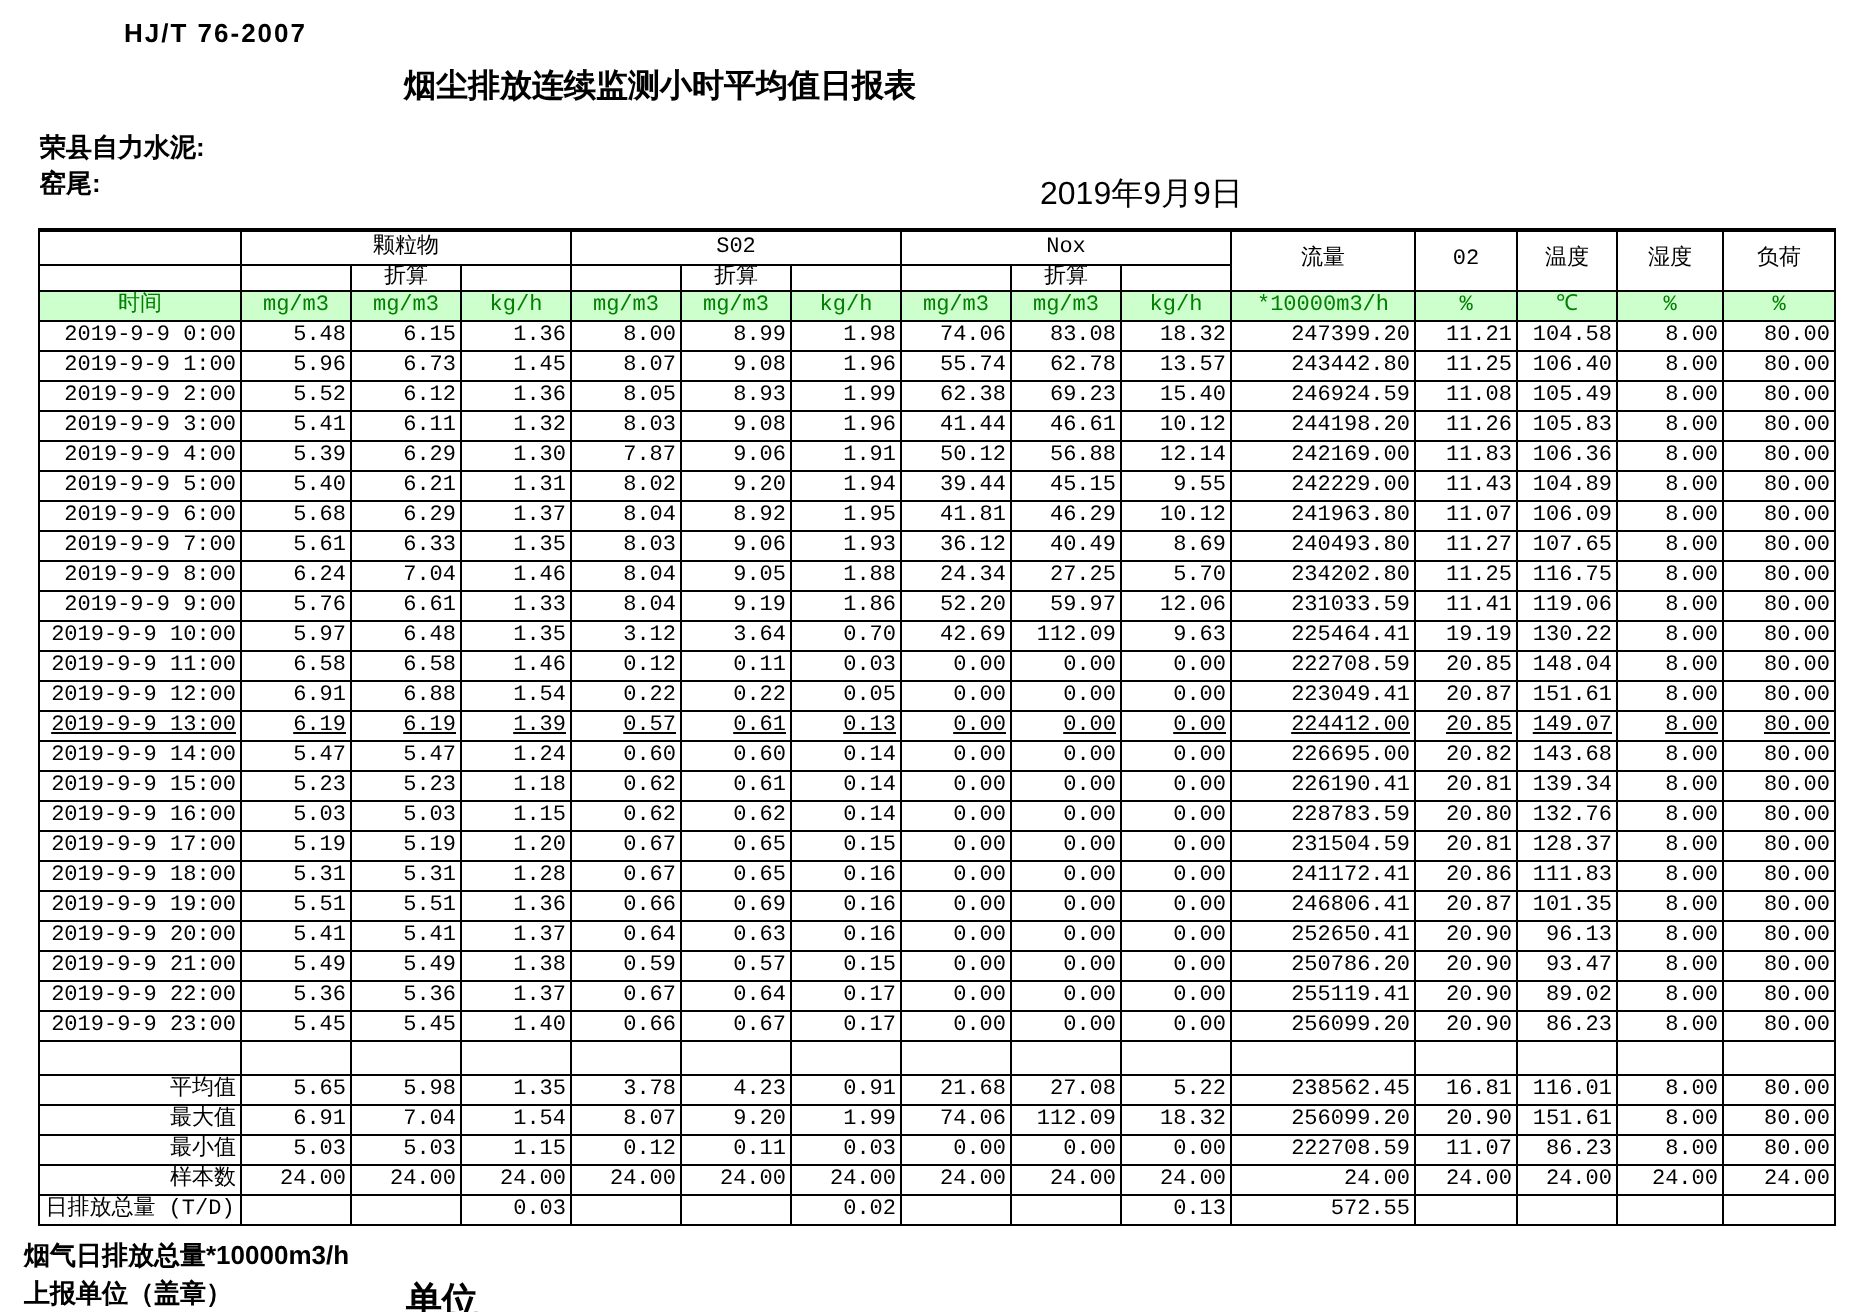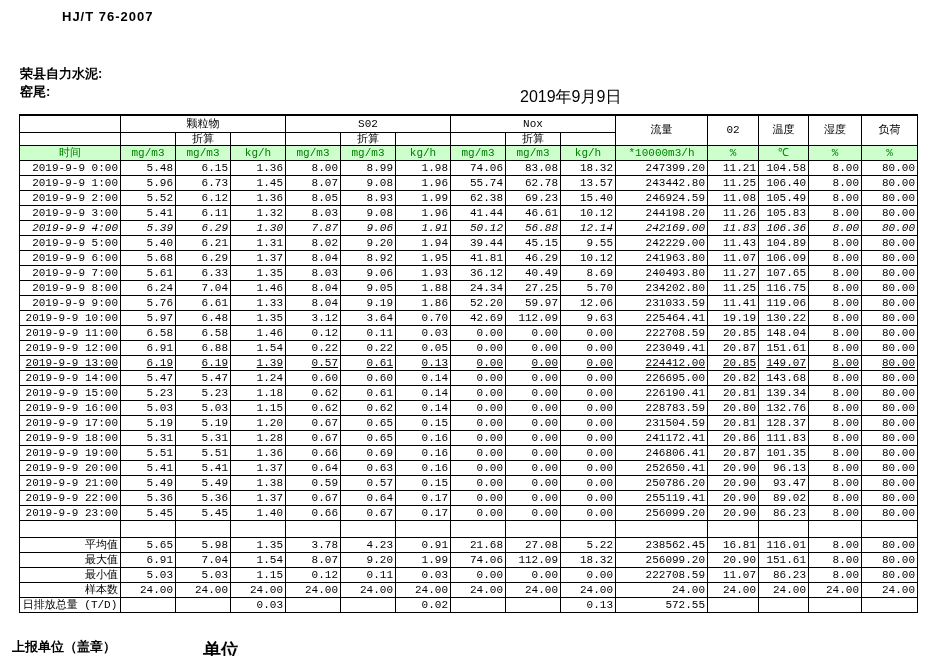--- a/index.html
+++ b/index.html
@@ -31,20 +31,21 @@
   .footer-line1{position:absolute;left:12px;top:619px;font-size:13px;font-weight:bold;}
   .footer-line2{position:absolute;left:12px;top:638px;font-size:13px;font-weight:bold;}
   .footer-unit{position:absolute;left:203px;top:638px;font-size:18px;font-weight:bold;}
 </style>
 </head>
 <body>
 
 <div class="sheet">
 
   <div class="std-no">HJ/T  76-2007</div>
+  <div class="title">烟尘排放连续监测小时平均值日报表</div>
   <div class="company">荣县自力水泥:</div>
   <div class="location">窑尾:</div>
   <div class="date">2019年9月9日</div>
 
   <table class="grid" id="grid">
     <colgroup>
       <col style="width:101px">
         <col style="width:55px">
         <col style="width:55px">
         <col style="width:55px">
@@ -164,21 +165,21 @@
           <td class="c-num">1.96</td>
           <td class="c-num">41.44</td>
           <td class="c-num">46.61</td>
           <td class="c-num">10.12</td>
           <td class="c-num">244198.20</td>
           <td class="c-num">11.26</td>
           <td class="c-num">105.83</td>
           <td class="c-num">8.00</td>
           <td class="c-num">80.00</td>
         </tr>
-        <tr style="height: 15px; font-style: italic;">
+        <tr style="height: 15px;">
           <td class="c-time">2019-9-9 4:00</td>
           <td class="c-num">5.39</td>
           <td class="c-num">6.29</td>
           <td class="c-num">1.30</td>
           <td class="c-num">7.87</td>
           <td class="c-num">9.06</td>
           <td class="c-num">1.91</td>
           <td class="c-num">50.12</td>
           <td class="c-num">56.88</td>
           <td class="c-num">12.14</td>
@@ -609,16 +610,17 @@
           <td class="c-num">0.13</td>
           <td class="c-num">572.55</td>
           <td class="c-num"></td>
           <td class="c-num"></td>
           <td class="c-num"></td>
           <td class="c-num"></td>
         </tr>
       </tbody>
   </table>
 
+  <div class="footer-line1">烟气日排放总量*10000m3/h</div>
   <div class="footer-line2">上报单位（盖章）</div>
   <div class="footer-unit">单位</div>
 
 </div>
 
 </body></html>

